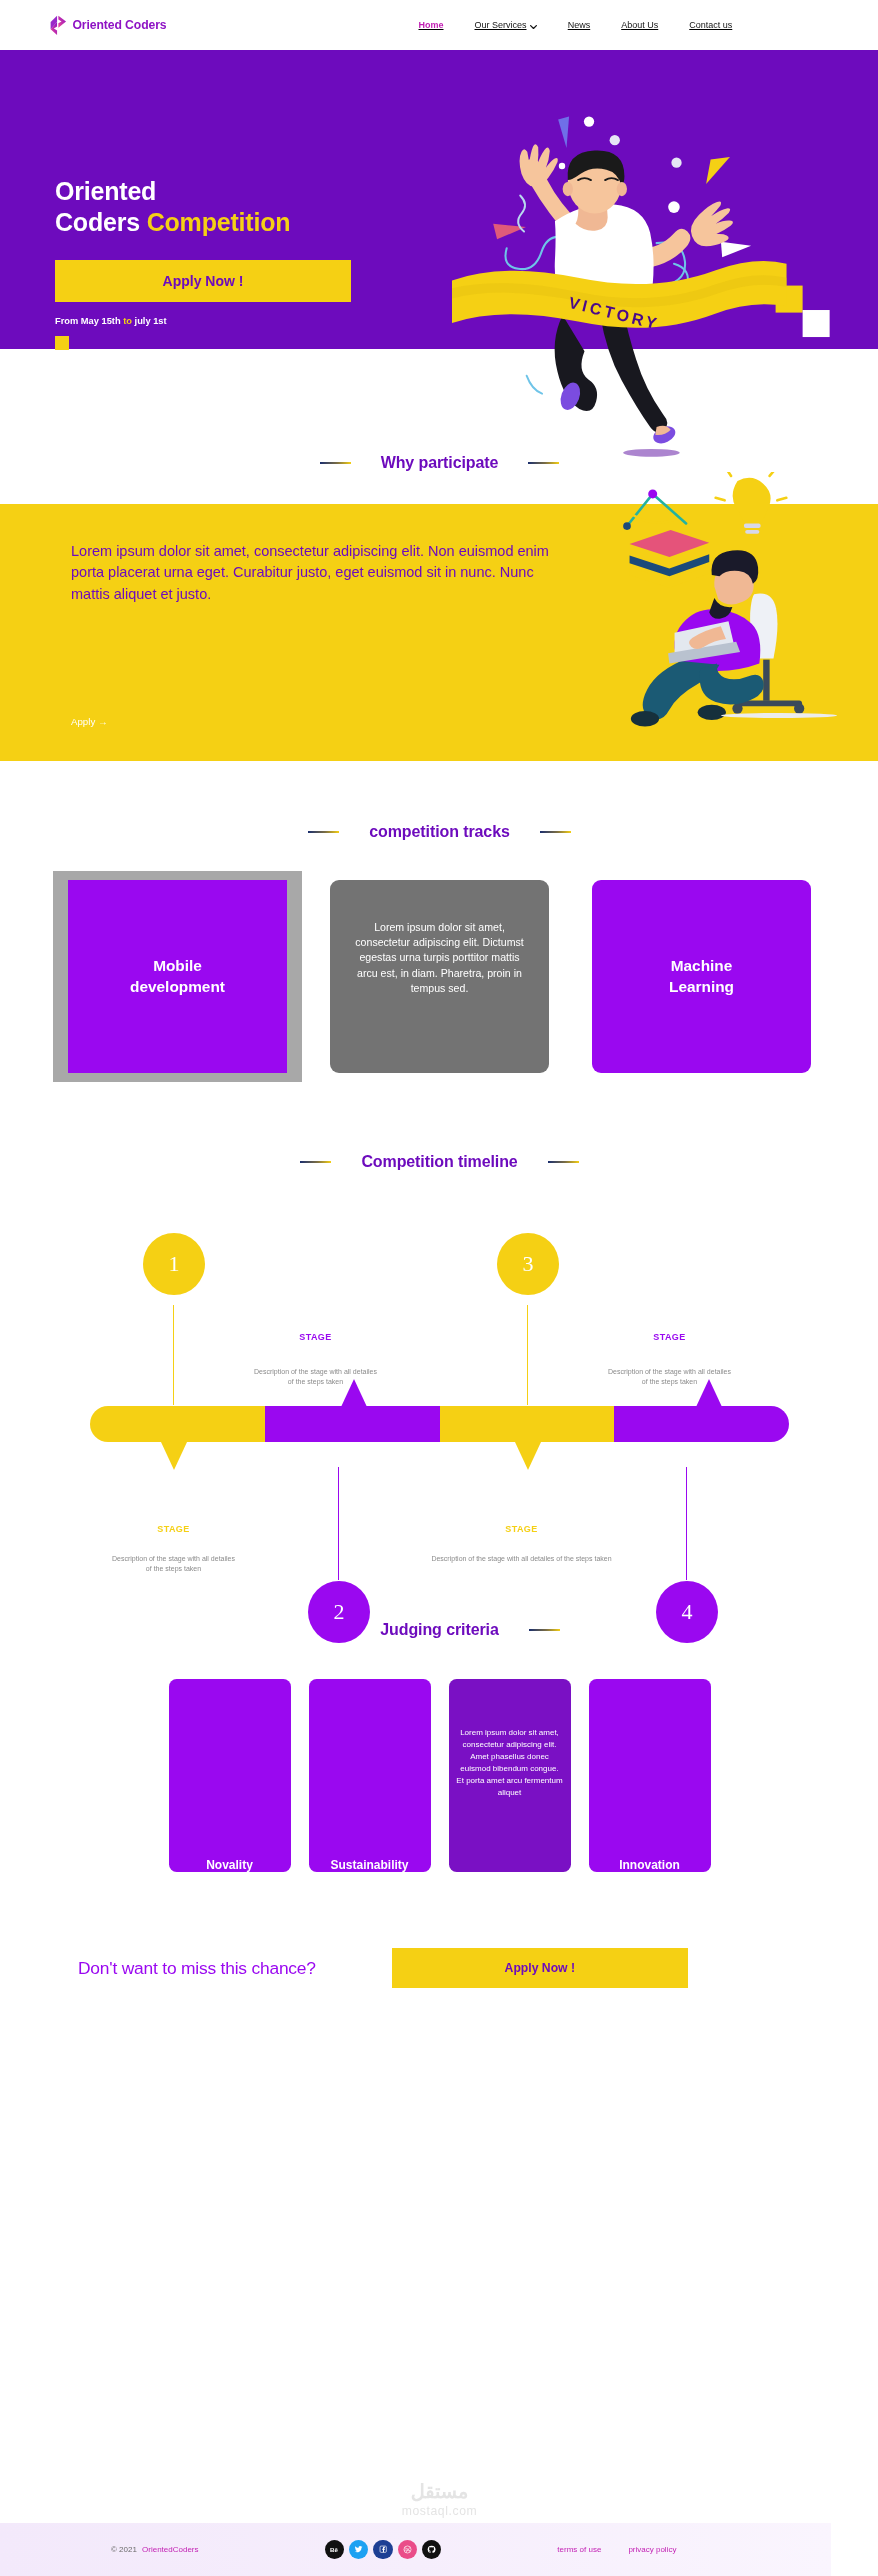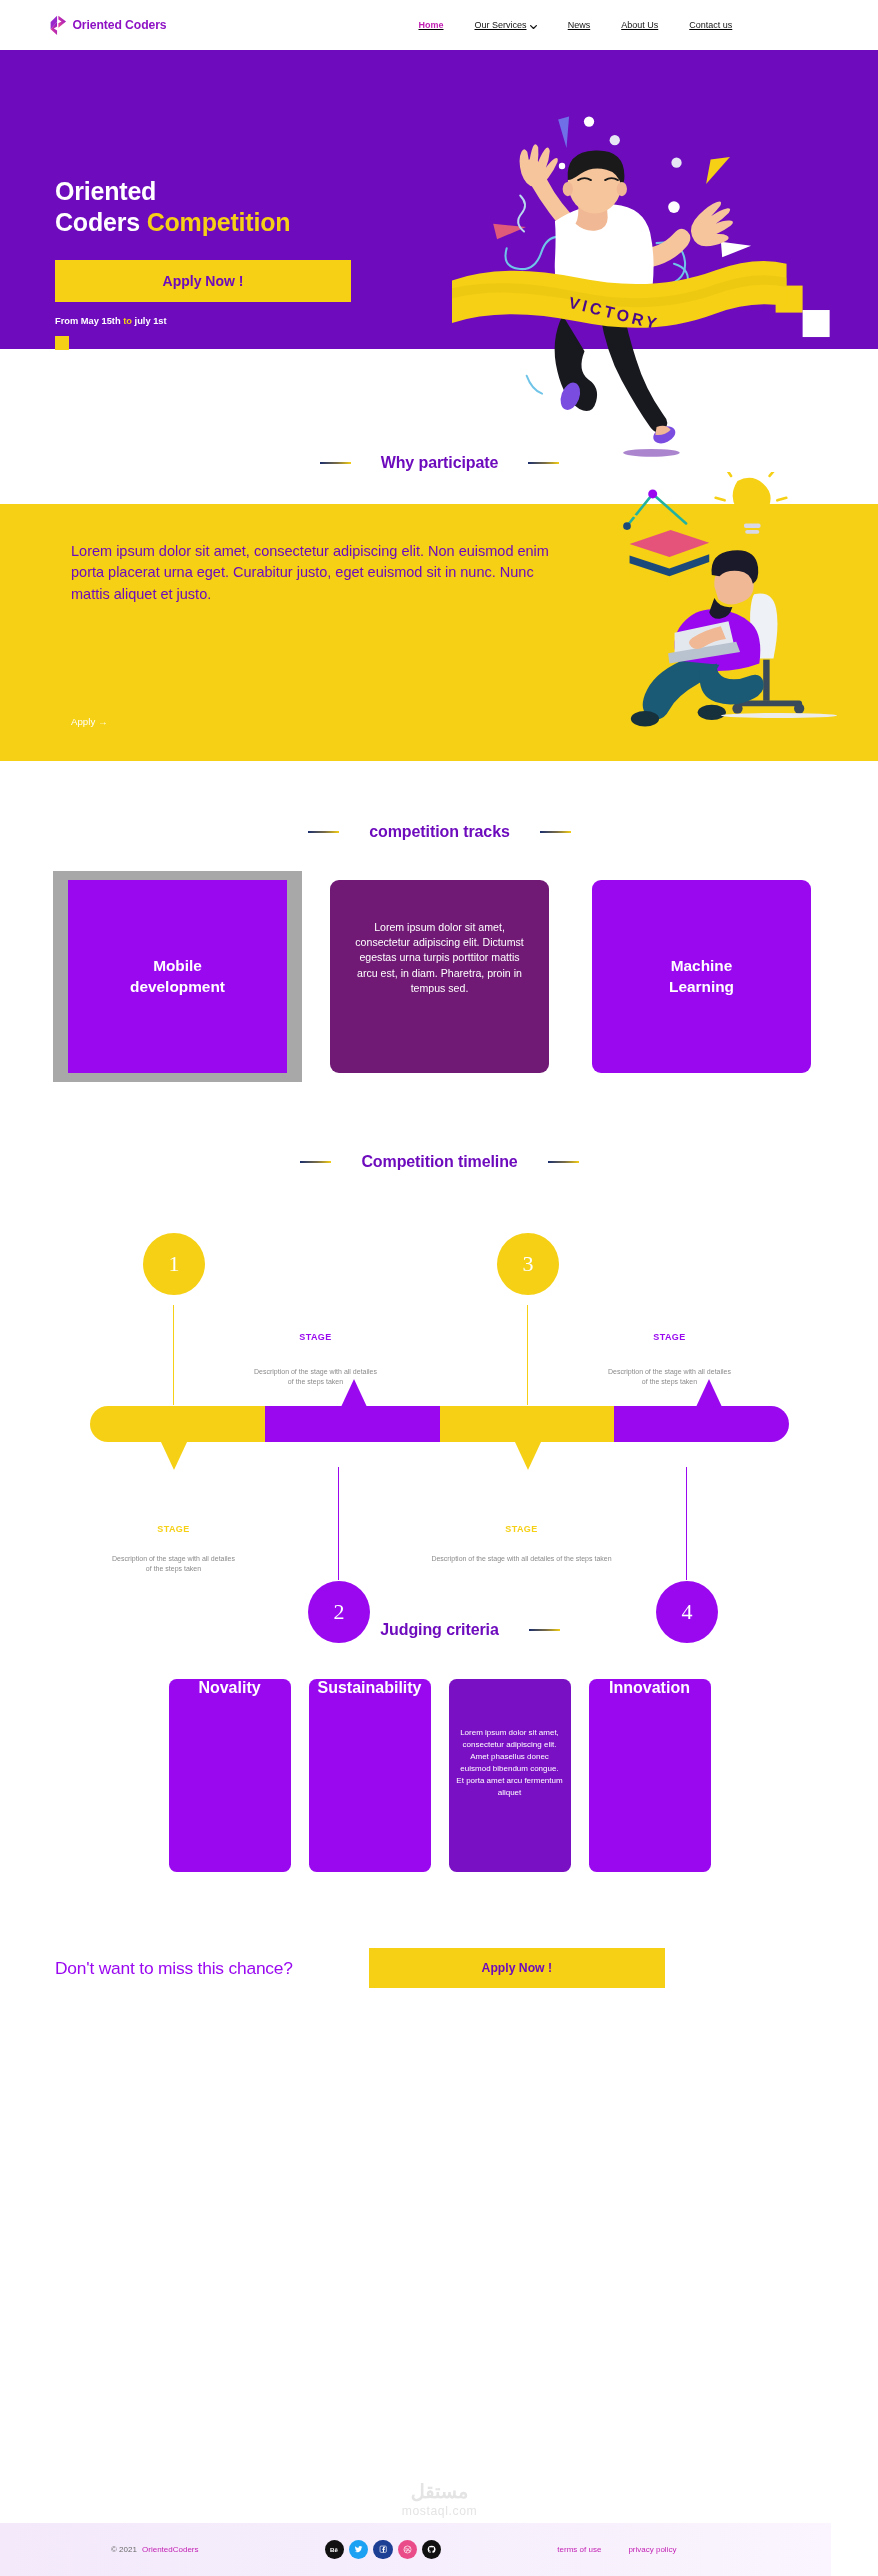--- a/index.html
+++ b/index.html
@@ -111,21 +111,21 @@
   .tracks-row {
     margin-top: 39px;
     display: flex; justify-content: center; align-items: flex-start; gap: 43px;
   }
   .track-card {
     width: 219px; height: 193px; border-radius: 9px;
     display: flex; align-items: center; justify-content: center;
     text-align: center; color: #ffffff; position: relative;
   }
   .track-bright { background: #9a08f0; }
-  .track-dark { background: #701a75; }
+  .track-dark { background: #737373; }
   .track-title { font-size: 15.4px; font-weight: bold; line-height: 1.3; }
   .track-body { font-size: 10.6px; line-height: 1.42; padding: 0 18px; margin-top: -37px; }
 
   
   .sel-wrap { position: relative; }
   .sel-overlay { position: absolute; inset: -9px -15.4px; pointer-events: none; }
   .sel-bar { position: absolute; background: #a8a8a8; }
   .sel-bar.v { width: 15.4px; top: 9px; bottom: 9px; }
   .sel-bar.v.left { left: 0; }
   .sel-bar.v.right { right: 0; }
@@ -179,31 +179,31 @@
 
   
   .judge-head { margin-top: 51px; }
   .judge-row {
     margin-top: 40px;
     display: flex; justify-content: center; align-items: flex-start; gap: 18px;
   }
   .judge-card {
     width: 122px; height: 193px; border-radius: 7.7px;
     background: #9a08f0; color: #ffffff;
-    display: flex; align-items: flex-start; justify-content: center;
-    text-align: center; font-size: 16px; font-weight: bold;
+    display: flex; align-items: flex-end; justify-content: center;
+    text-align: center; font-size: 12px; font-weight: bold;
     padding: 0 7.7px;
   }
   .judge-card.dark { background: #7a10c4; font-size: 8px; font-weight: normal; line-height: 1.5; align-items: flex-start; padding-top: 48px; }
 
   
   .cta {
     margin-top: 76px;
     display: flex; align-items: center; width: 831px;
-    padding: 0 55px;
+    padding: 0 78px;
   }
   .cta-title { font-size: 17.4px; color: #9a08f0; font-weight: normal; letter-spacing: -0.2px; }
   .cta-btn {
     margin-left: 76px;
     width: 296px; height: 40px;
     background: #f5d014; color: #6d0bbd;
     border: none; font-size: 12.2px; font-weight: bold;
     font-family: "Liberation Sans", sans-serif; cursor: pointer;
   }
 

